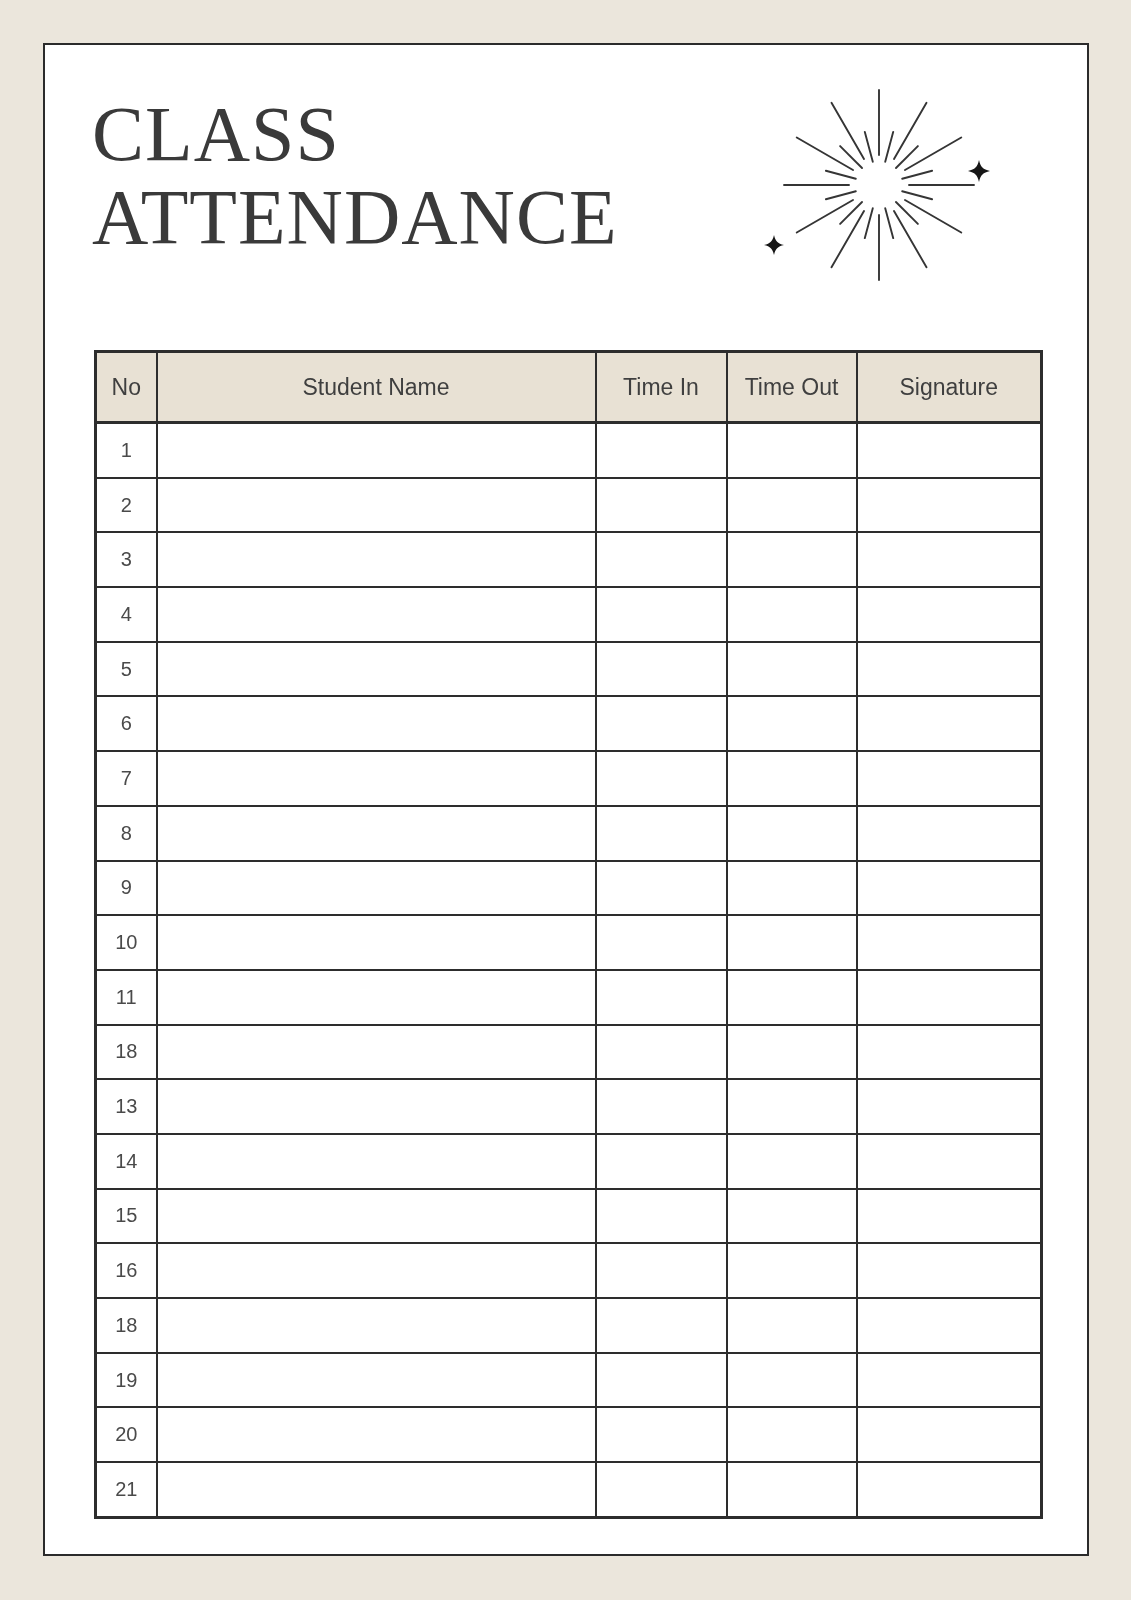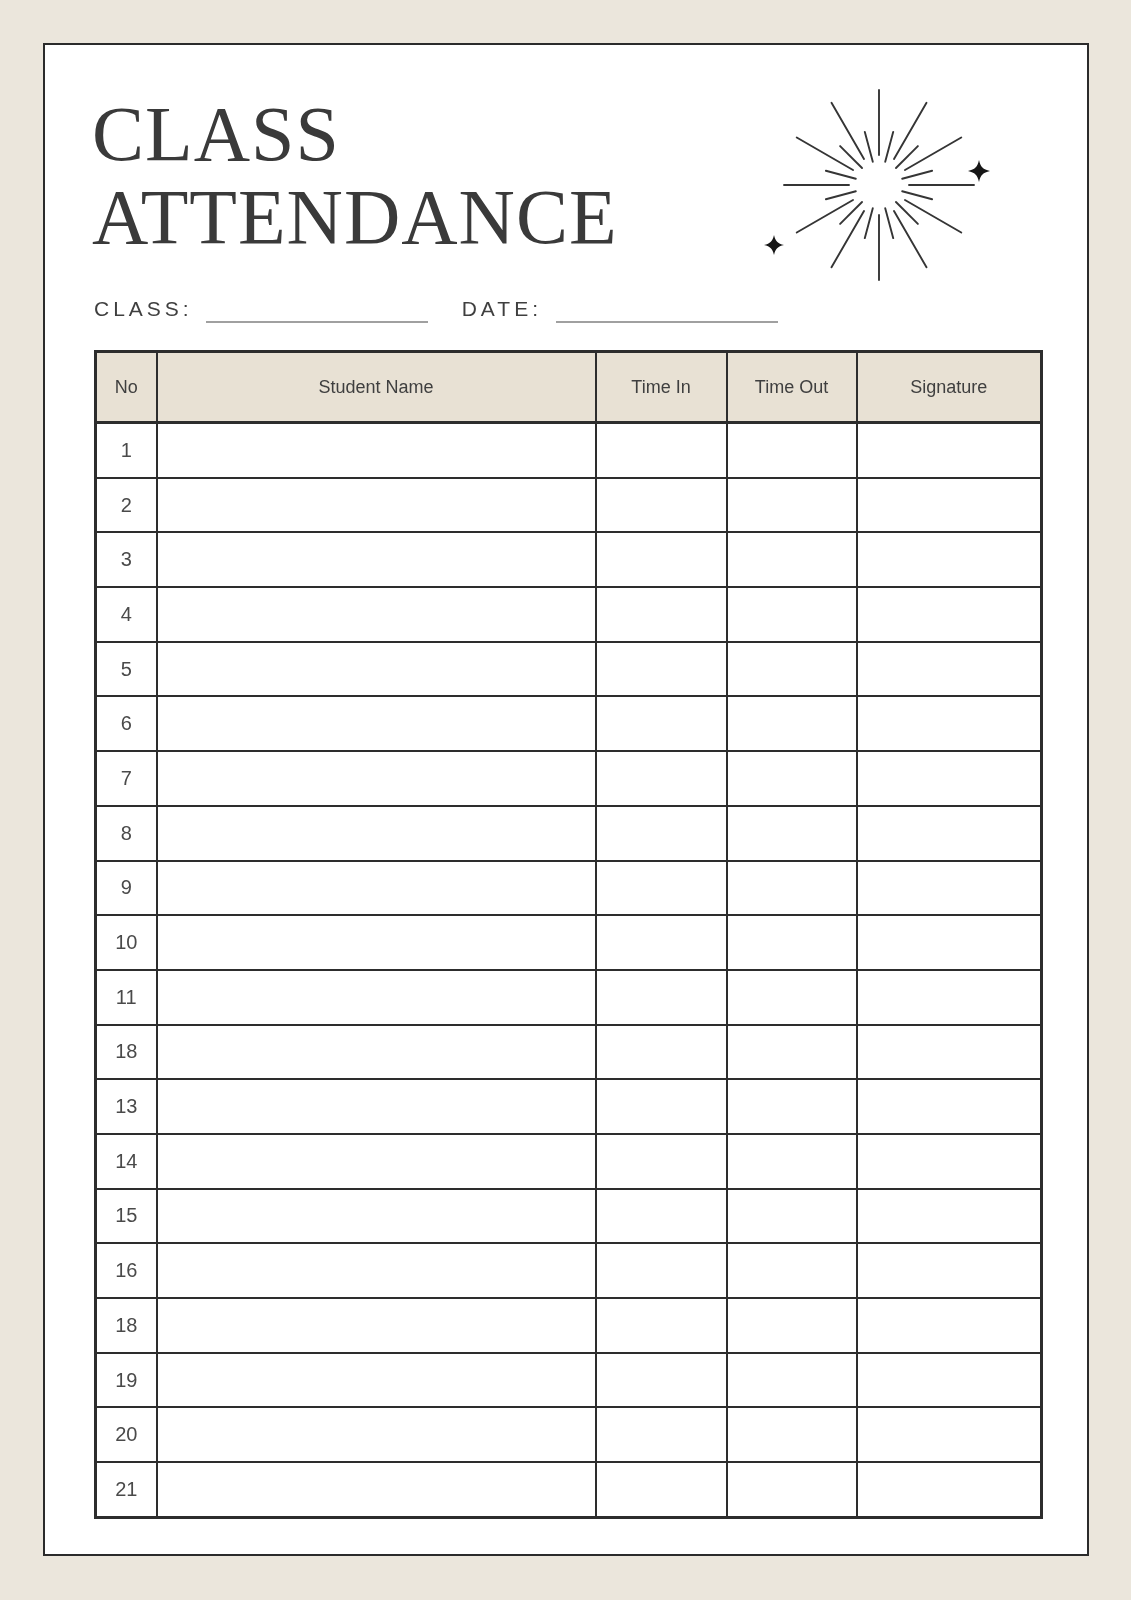--- a/index.html
+++ b/index.html
@@ -60,21 +60,21 @@
     position:absolute;
     left:49px;top:305px;
     width:946px;
     border-collapse:collapse;
     table-layout:fixed;
     border:3px solid #2d2d2d;
   }
   table.attendance th{
     background:#e8e1d4;
     height:66px;
-    font-size:18px;
+    font-size:23px;
     font-weight:400;
     color:#3f3f3f;
     border:2px solid #2d2d2d;
     border-bottom:3px solid #2d2d2d;
     text-align:center;
     vertical-align:middle;
   }
   table.attendance td{
     height:50.7px;
     border:2px solid #2d2d2d;
@@ -127,26 +127,20 @@
       <line x1="-6.21" y1="-23.18" x2="-14.24" y2="-53.13"></line>
       <line x1="6.21" y1="-23.18" x2="14.24" y2="-53.13"></line>
       <line x1="16.97" y1="-16.97" x2="38.89" y2="38.89" visibility="hidden"></line>
       <line x1="16.97" y1="-16.97" x2="38.89" y2="-38.89"></line>
       <line x1="23.18" y1="-6.21" x2="53.13" y2="-14.24"></line>
     </g>
     <path class="spark" transform="translate(100,-14)" d="M0,-11 C1.6,-4 4,-1.6 11,0 C4,1.6 1.6,4 0,11 C-1.6,4 -4,1.6 -11,0 C-4,-1.6 -1.6,-4 0,-11 Z"></path>
     <path class="spark" transform="translate(-105,60)" d="M0,-10 C1.5,-3.6 3.6,-1.5 10,0 C3.6,1.5 1.5,3.6 0,10 C-1.5,3.6 -3.6,1.5 -10,0 C-3.6,-1.5 -1.5,-3.6 0,-10 Z"></path>
   </svg>
 
-  <div class="meta">
-    <span class="meta-label">CLASS:</span>
-    <span class="fill-line"></span>
-    <span class="meta-label date">DATE:</span>
-    <span class="fill-line date"></span>
-  </div>
 
   <table class="attendance">
     <colgroup>
       <col class="c-no">
         <col class="c-name">
         <col class="c-in">
         <col class="c-out">
         <col class="c-sig">
     </colgroup>
     <thead>

